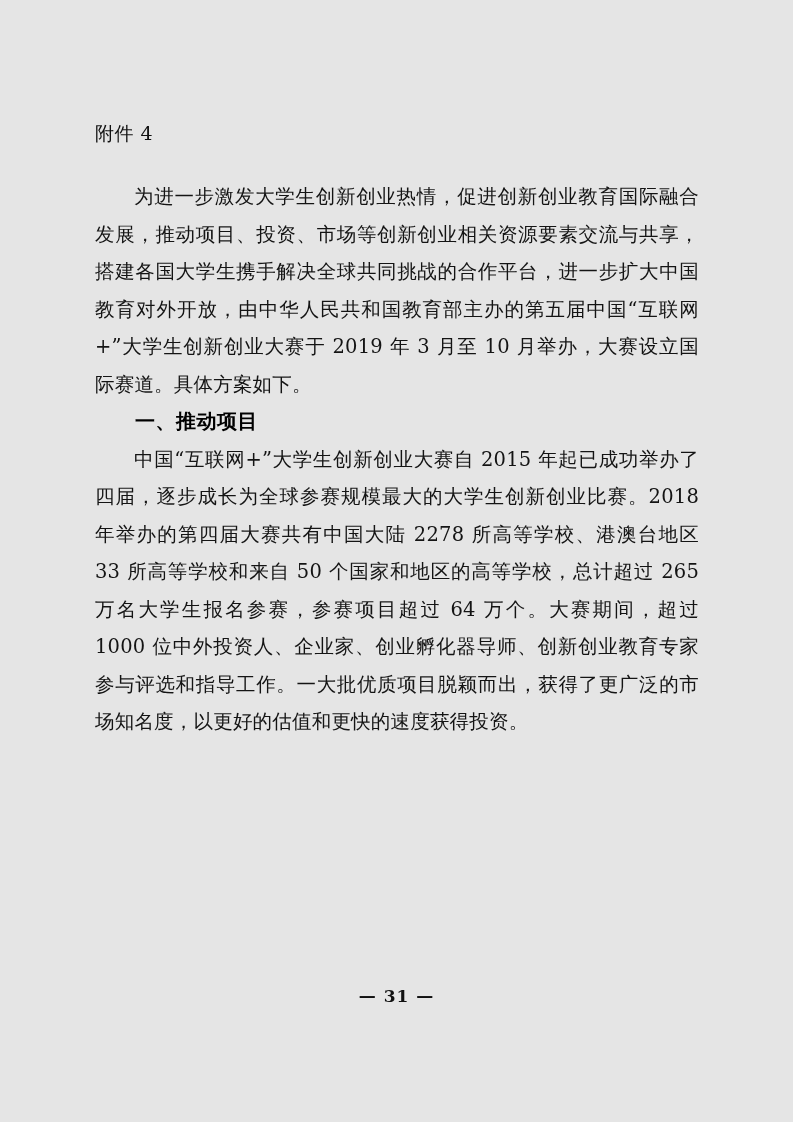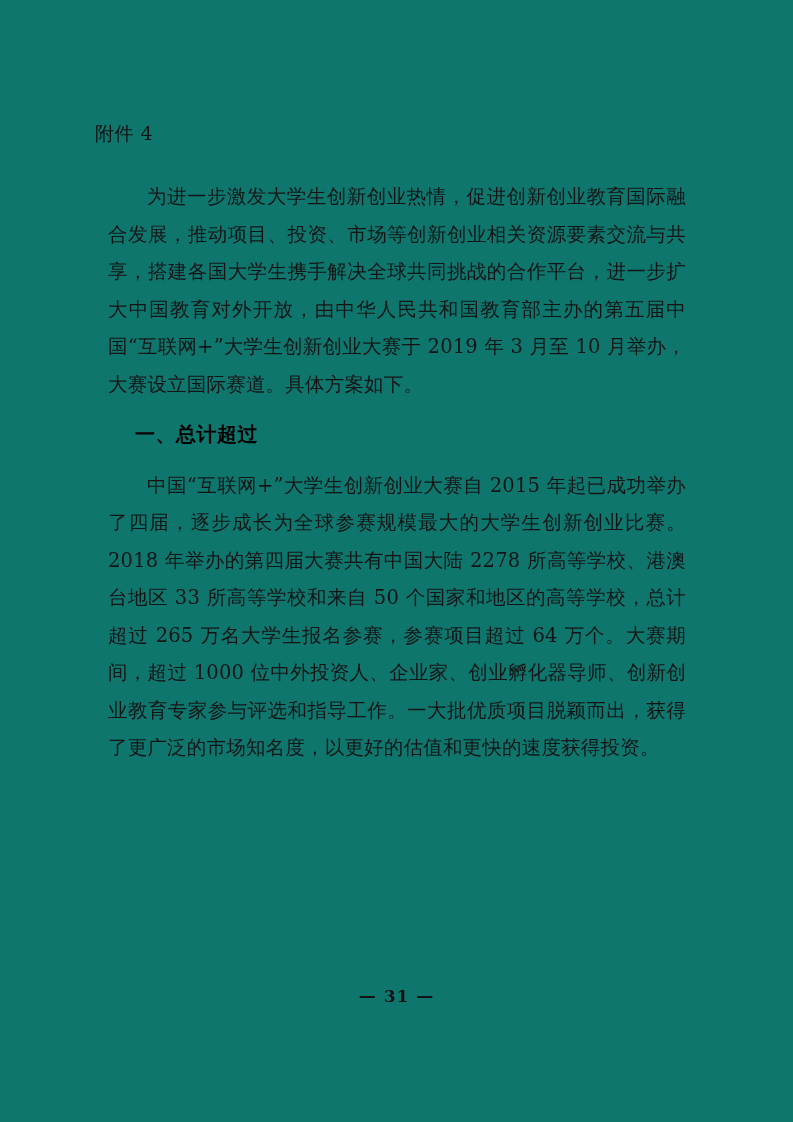--- a/index.html
+++ b/index.html
@@ -4,21 +4,21 @@
 <style>
   html, body {
     margin: 0;
     padding: 0;
     background: #ffffff;
   }
   .page {
     position: relative;
     width: 793px;
     height: 1122px;
-    background: #0f766e;
+    background: #e5e5e5;
     margin: 0 auto;
     overflow: hidden;
     font-family: "DejaVu Serif", "Liberation Serif", serif;
     color: #1a1a1a;
   }
   .content {
     position: absolute;
     left: 95px;
     top: 118px;
     width: 604px;
@@ -44,21 +44,21 @@
     display: block;
   }
   .body-block {
     margin-top: 30px;
   }
   p.para {
     font-size: 19.5px;
     line-height: 37.5px;
     text-align: justify;
     text-justify: inter-ideograph;
-    margin: 13px;
+    margin: 0;
     text-indent: 2em;
     letter-spacing: 0.2px;
     color: #141414;
   }
   p.para + p.para {
     margin-top: 0;
   }
   h2.section-heading {
     font-size: 20px;
     line-height: 37.5px;
@@ -86,21 +86,21 @@
 
 <div class="page">
   <div class="content">
 
     <div class="attachment-label">附件 4</div>
 
 
     <div class="body-block">
       <p class="para">为进一步激发大学生创新创业热情，促进创新创业教育国际融合发展，推动项目、投资、市场等创新创业相关资源要素交流与共享，搭建各国大学生携手解决全球共同挑战的合作平台，进一步扩大中国教育对外开放，由中华人民共和国教育部主办的第五届中国“互联网+”大学生创新创业大赛于 2019 年 3 月至 10 月举办，大赛设立国际赛道。具体方案如下。</p>
 
-      <h2 class="section-heading">一、总计超过</h2>
+      <h2 class="section-heading">一、推动项目</h2>
 
       <p class="para">中国“互联网+”大学生创新创业大赛自 2015 年起已成功举办了四届，逐步成长为全球参赛规模最大的大学生创新创业比赛。2018 年举办的第四届大赛共有中国大陆 2278 所高等学校、港澳台地区 33 所高等学校和来自 50 个国家和地区的高等学校，总计超过 265 万名大学生报名参赛，参赛项目超过 64 万个。大赛期间，超过 1000 位中外投资人、企业家、创业孵化器导师、创新创业教育专家参与评选和指导工作。一大批优质项目脱颖而出，获得了更广泛的市场知名度，以更好的估值和更快的速度获得投资。</p>
 
     </div>
 
   </div>
 
   <div class="page-number">— 31 —</div>
 </div>
 

